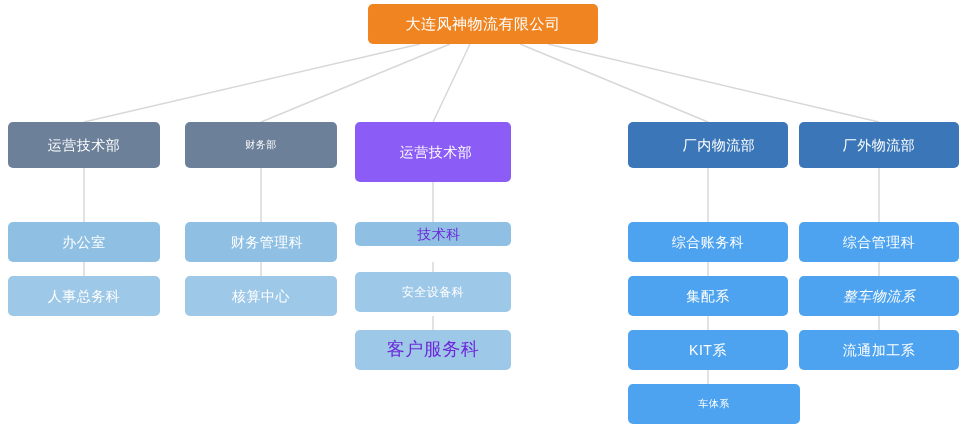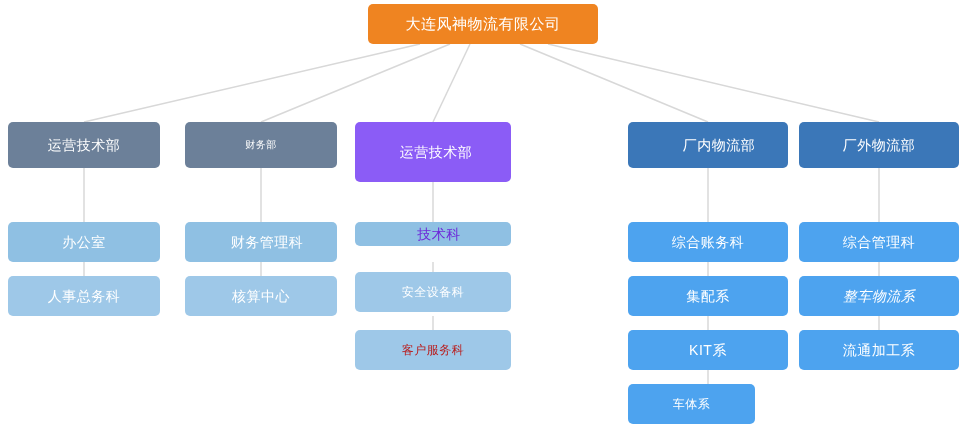--- a/index.html
+++ b/index.html
@@ -75,22 +75,22 @@
       <div class="node" style="left: 185px; top: 122px; width: 152px; height: 46px; background: rgb(108, 128, 153); font-size: 10px; color: rgb(255, 255, 255);">财务部</div>
       <div class="node" style="left: 355px; top: 122px; width: 156px; height: 60px; background: #8b5cf6; font-size: 14px; color: rgb(255, 255, 255); padding-left: 6px;">运营技术部</div>
       <div class="node" style="left: 628px; top: 122px; width: 160px; height: 46px; background: rgb(59, 119, 184); font-size: 14px; color: rgb(255, 255, 255); padding-left: 22px;">厂内物流部</div>
       <div class="node" style="left: 799px; top: 122px; width: 160px; height: 46px; background: rgb(59, 119, 184); font-size: 14px; color: rgb(255, 255, 255);">厂外物流部</div>
       <div class="node" style="left: 8px; top: 222px; width: 152px; height: 40px; background: rgb(143, 192, 227); font-size: 14px; color: rgb(255, 255, 255);">办公室</div>
       <div class="node" style="left: 8px; top: 276px; width: 152px; height: 40px; background: rgb(158, 200, 232); font-size: 14px; color: rgb(255, 255, 255);">人事总务科</div>
       <div class="node" style="left: 185px; top: 222px; width: 152px; height: 40px; background: rgb(143, 192, 227); font-size: 14px; color: rgb(255, 255, 255); padding-left: 12px;">财务管理科</div>
       <div class="node" style="left: 185px; top: 276px; width: 152px; height: 40px; background: rgb(158, 200, 232); font-size: 14px; color: rgb(255, 255, 255);">核算中心</div>
       <div class="node" style="left: 355px; top: 222px; width: 156px; height: 24px; background: rgb(143, 192, 227); font-size: 14px; color: #6d28d9; padding-left: 12px;">技术科</div>
       <div class="node" style="left: 355px; top: 272px; width: 156px; height: 40px; background: rgb(158, 200, 232); font-size: 12px; color: rgb(255, 255, 255);">安全设备科</div>
-      <div class="node" style="left: 355px; top: 330px; width: 156px; height: 40px; background: rgb(158, 200, 232); font-size: 12px; color: #b91c1c;">客户服务科</div>
+      <div class="node" style="left: 355px; top: 330px; width: 156px; height: 40px; background: rgb(158, 200, 232); font-size: 18px; color: #6d28d9;">客户服务科</div>
       <div class="node" style="left: 628px; top: 222px; width: 160px; height: 40px; background: rgb(77, 163, 239); font-size: 14px; color: rgb(255, 255, 255);">综合账务科</div>
       <div class="node" style="left: 628px; top: 276px; width: 160px; height: 40px; background: rgb(77, 163, 239); font-size: 14px; color: rgb(255, 255, 255);">集配系</div>
       <div class="node" style="left: 628px; top: 330px; width: 160px; height: 40px; background: rgb(77, 163, 239); font-size: 14px; color: rgb(255, 255, 255);">KIT系</div>
-      <div class="node" style="left: 628px; top: 384px; width: 127px; height: 40px; background: rgb(77, 163, 239); font-size: 12px; color: rgb(255, 255, 255);">车体系</div>
+      <div class="node" style="left: 628px; top: 384px; width: 172px; height: 40px; background: rgb(77, 163, 239); font-size: 10px; color: rgb(255, 255, 255);">车体系</div>
       <div class="node" style="left: 799px; top: 222px; width: 160px; height: 40px; background: rgb(77, 163, 239); font-size: 14px; color: rgb(255, 255, 255);">综合管理科</div>
       <div class="node" style="left: 799px; top: 276px; width: 160px; height: 40px; background: rgb(77, 163, 239); font-size: 14px; color: rgb(255, 255, 255); font-style: italic;">整车物流系</div>
       <div class="node" style="left: 799px; top: 330px; width: 160px; height: 40px; background: rgb(77, 163, 239); font-size: 14px; color: rgb(255, 255, 255);">流通加工系</div>
     </div>
 </div>
 
 </body></html>

